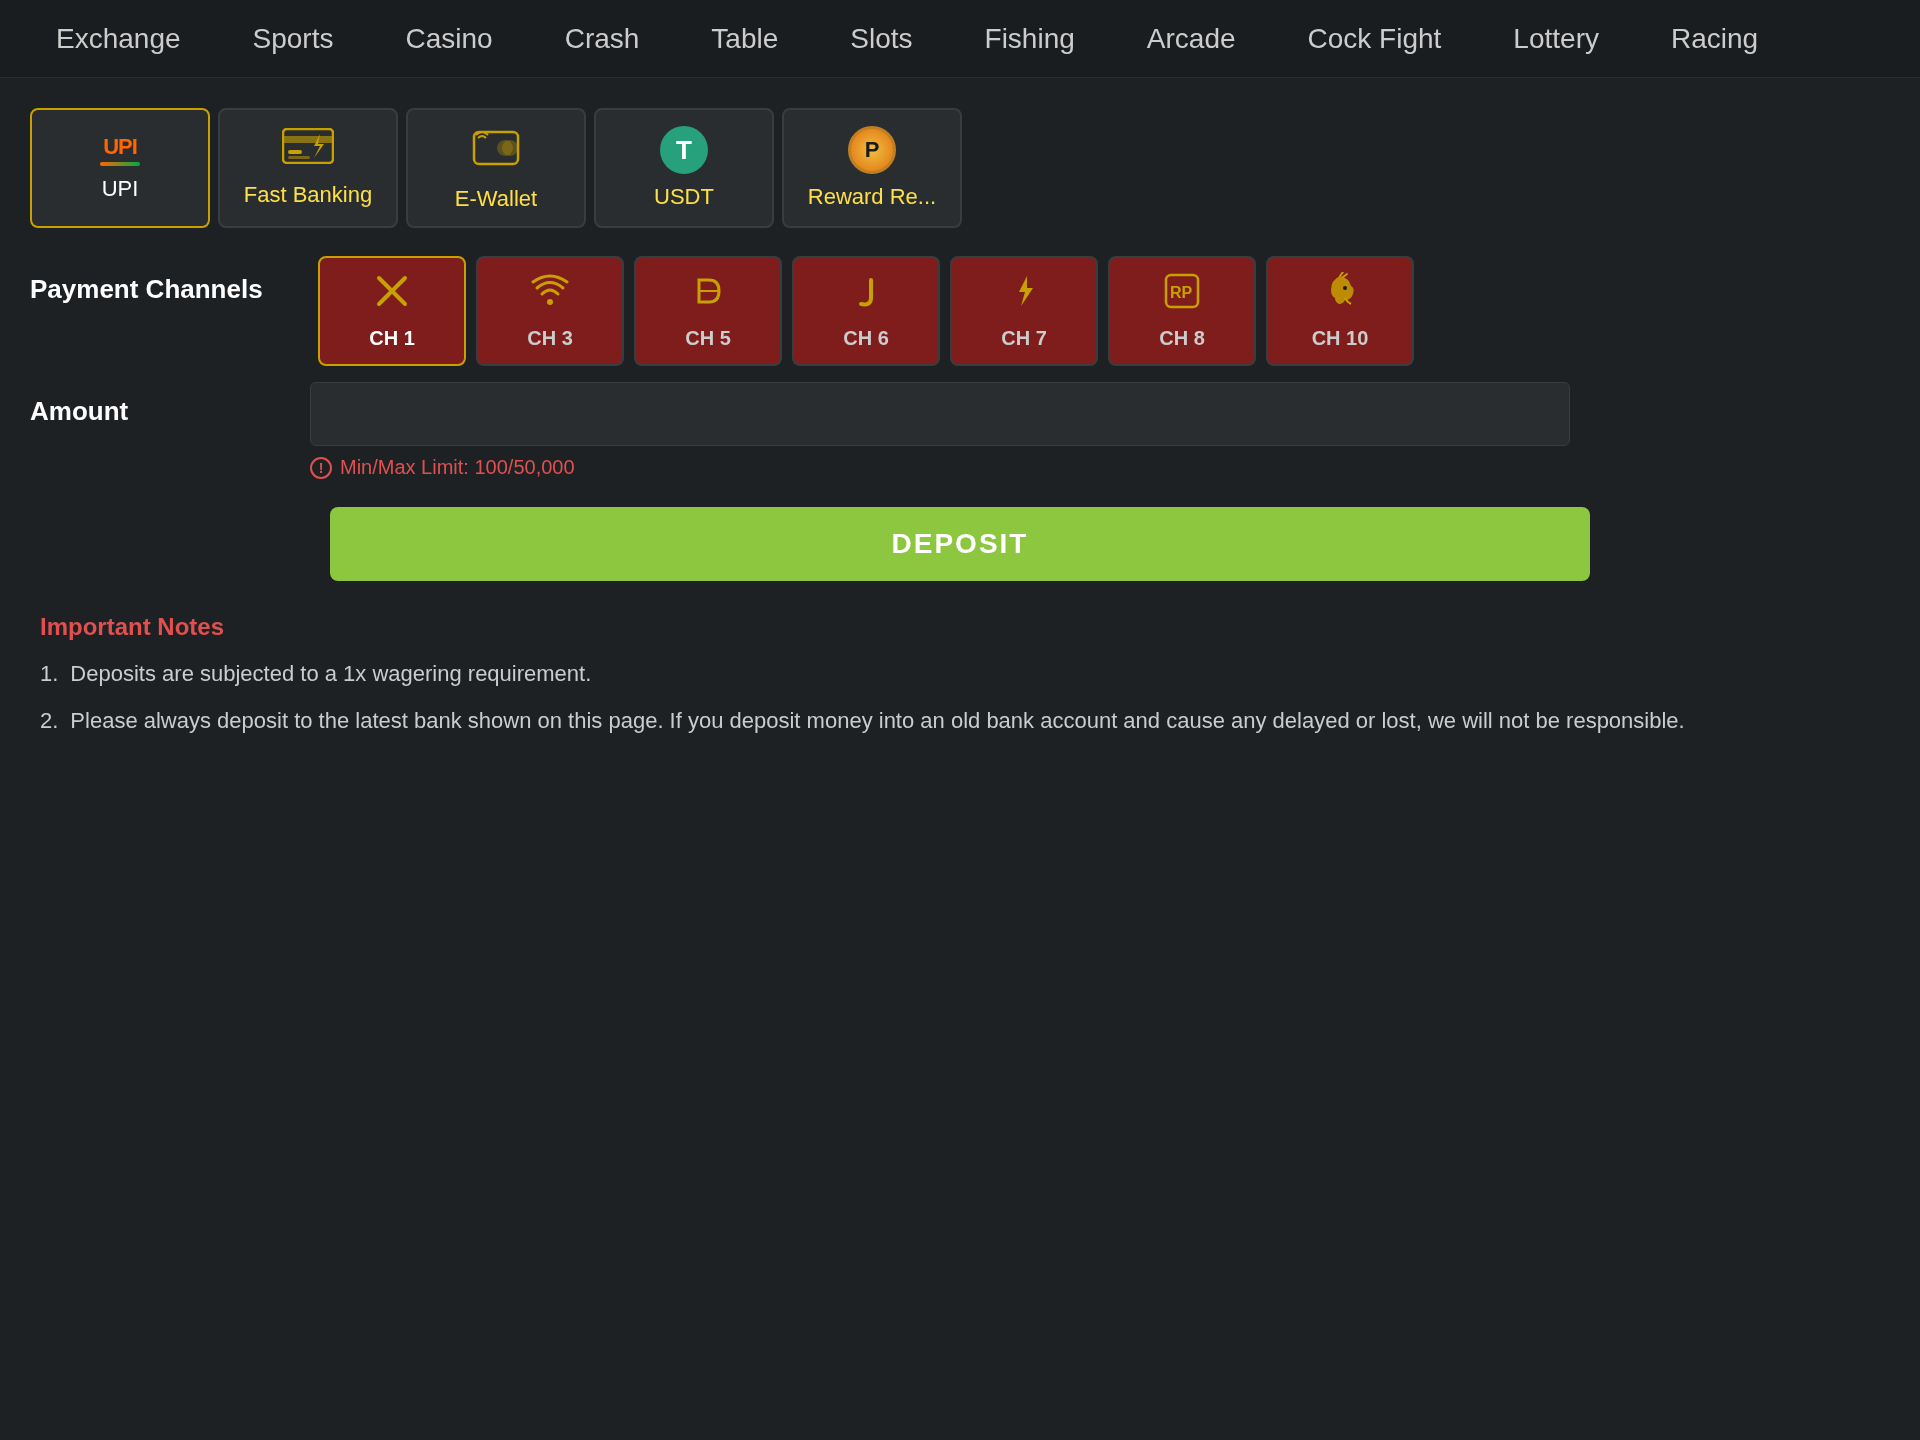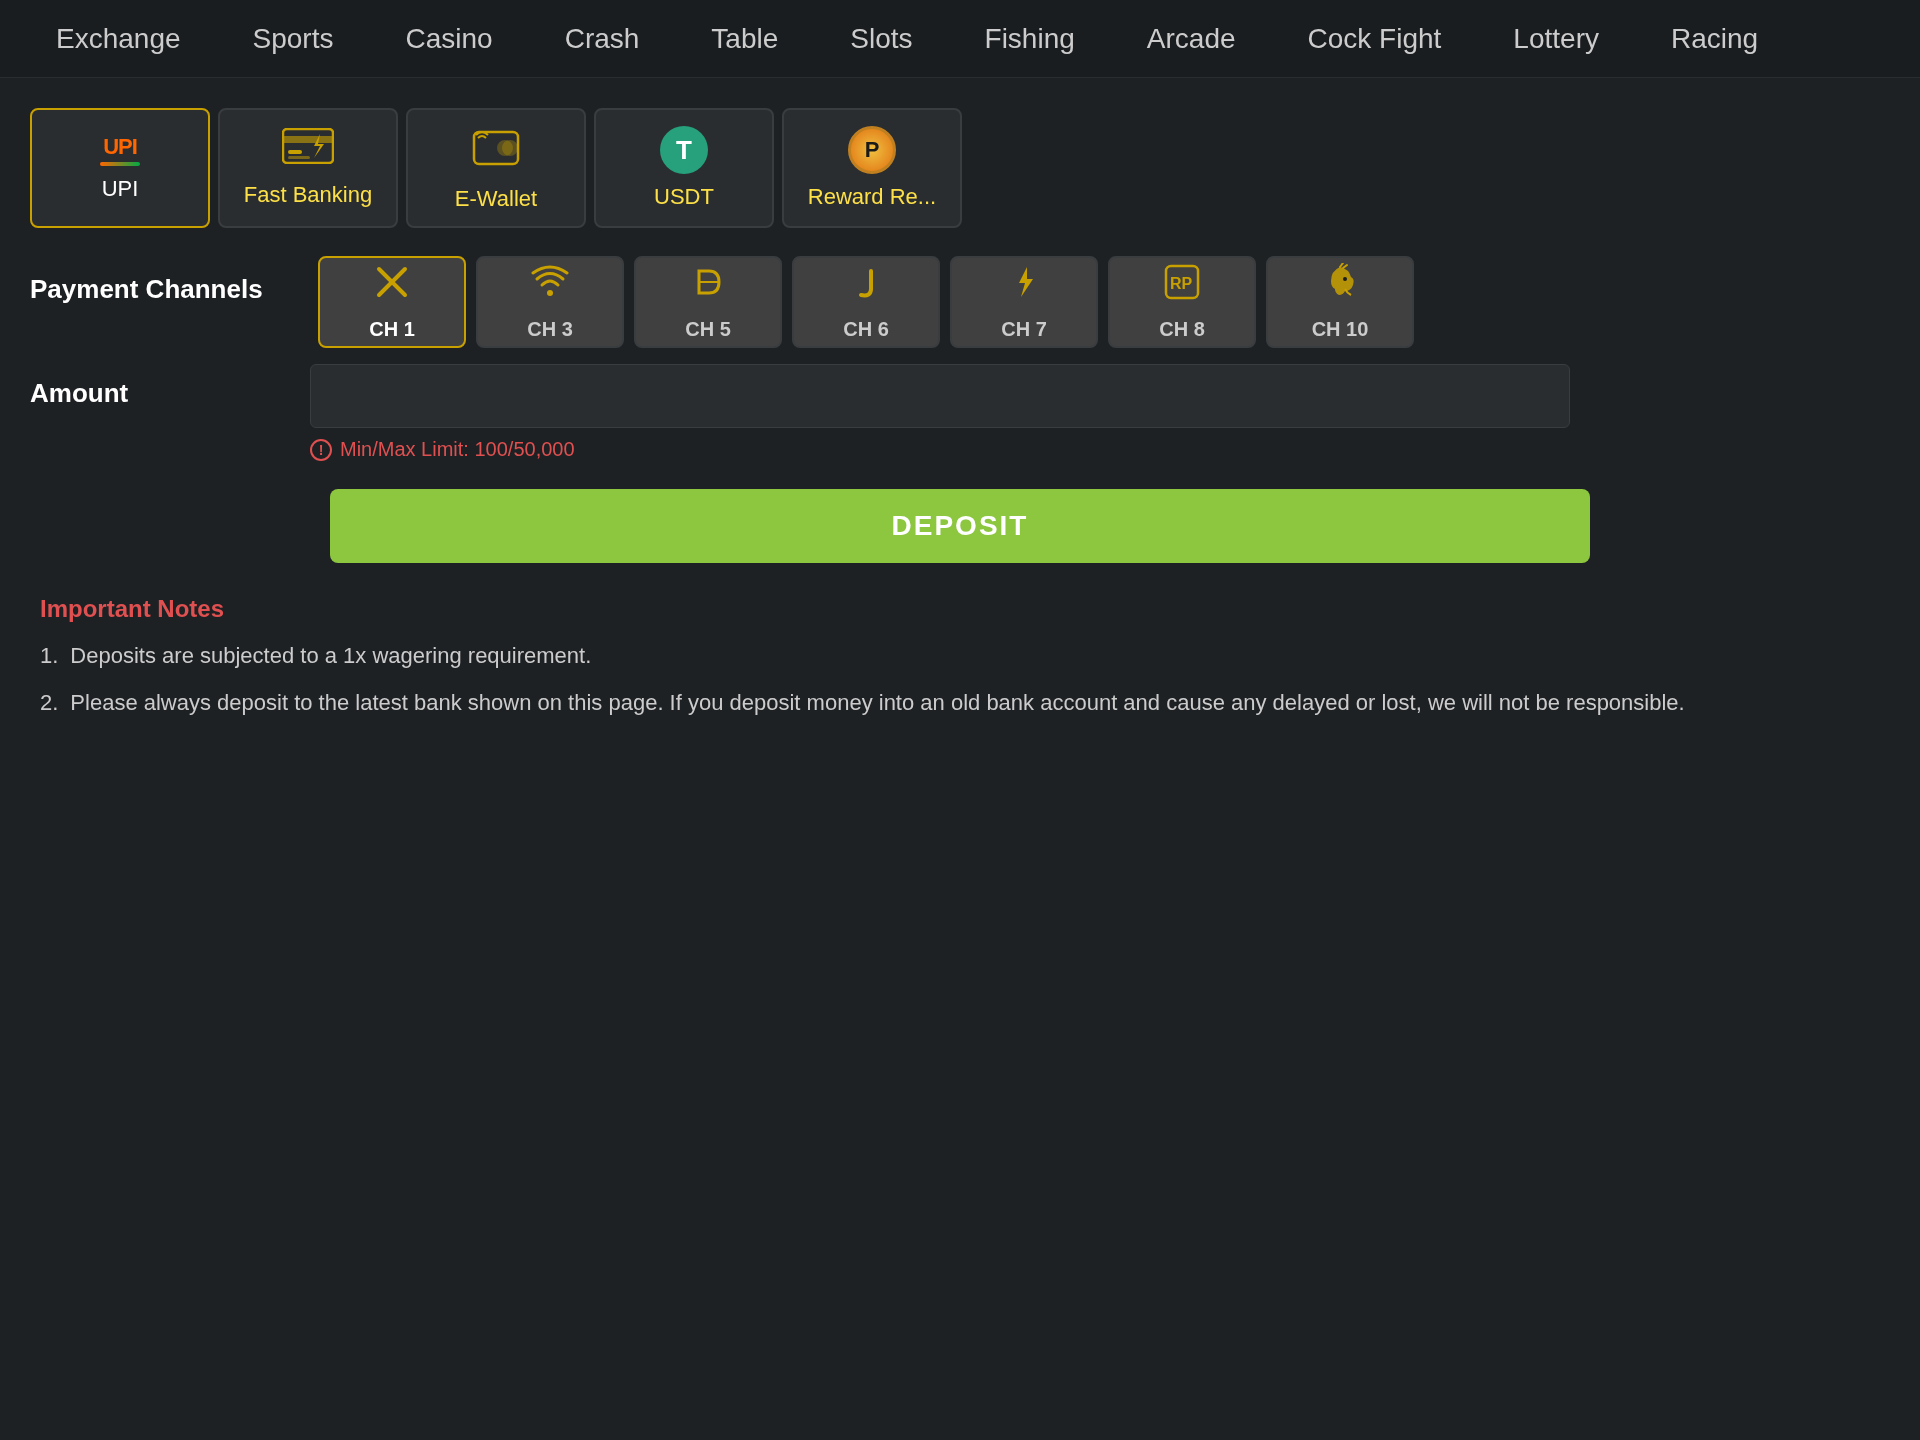--- a/index.html
+++ b/index.html
@@ -112,25 +112,25 @@
       color: #ffffff;
       min-width: 280px;
       padding-top: 18px;
     }
     .channels-row {
       display: flex;
       gap: 10px;
       flex-wrap: wrap;
     }
     .channel-btn {
-      background-color: #404040;
+      background-color: #7f1d1d;
       border: 2px solid #3a3d40;
       border-radius: 8px;
       width: 148px;
-      height: 92px;
+      height: 110px;
       display: flex;
       flex-direction: column;
       align-items: center;
       justify-content: center;
       cursor: pointer;
       gap: 8px;
     }
     .channel-btn.active {
       border-color: #c8a000;
     }

